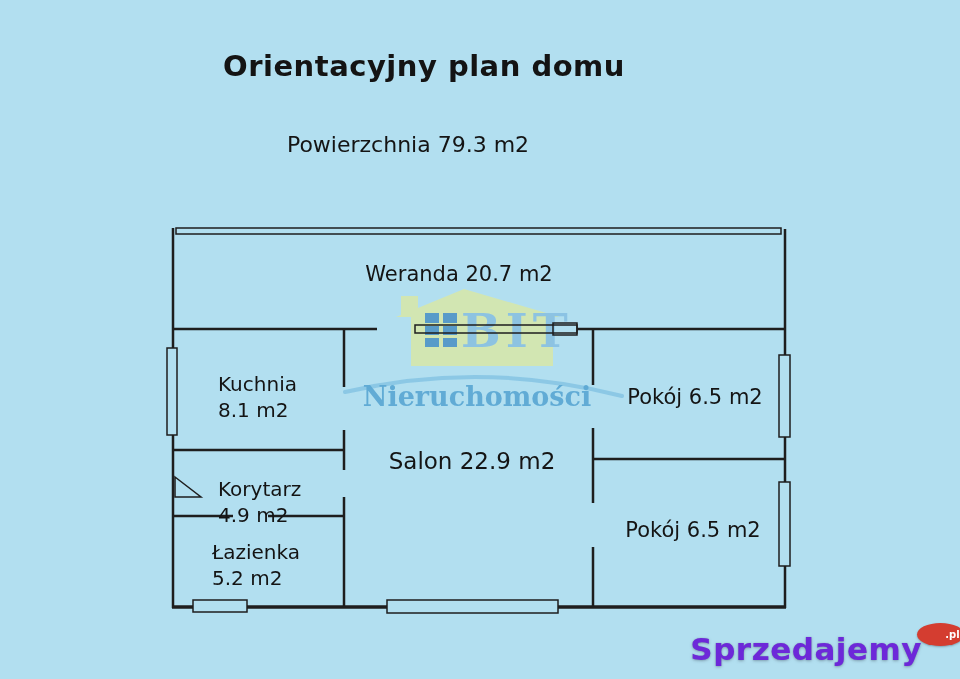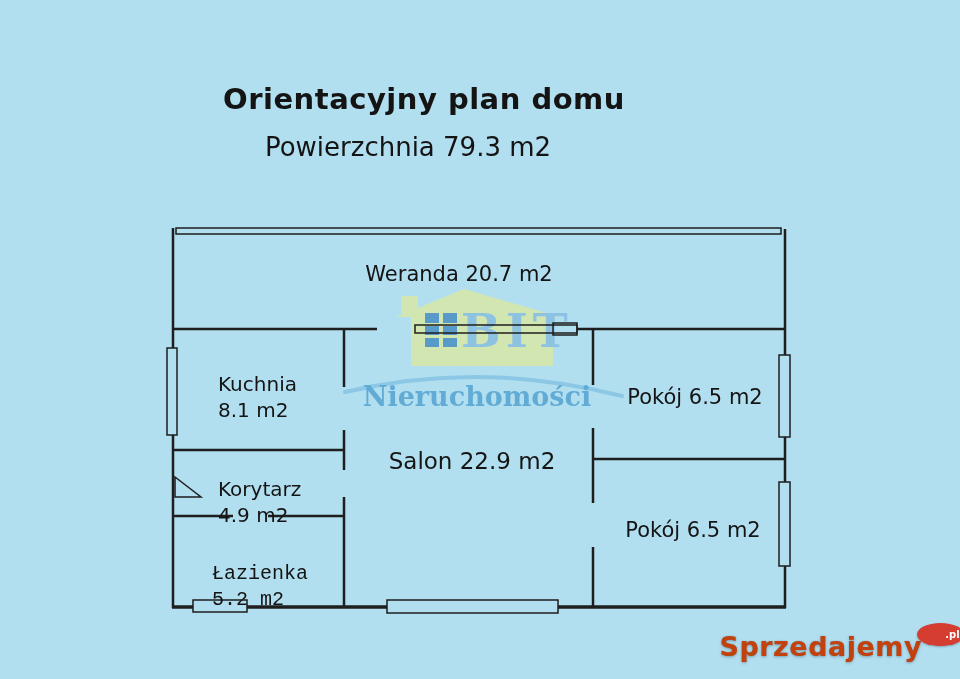--- a/index.html
+++ b/index.html
@@ -11,57 +11,57 @@
     font-family:"DejaVu Sans", sans-serif;
     color:#141414;
   }
   .abs{position:absolute;}
   .center{transform:translate(-50%,-50%);}
   .page-title{
     font-size:29px;font-weight:bold;letter-spacing:.5px;
     white-space:nowrap;
   }
   .page-subtitle{
-    font-size:26px;white-space:nowrap;
+    font-size:22px;white-space:nowrap;
   }
   .room-label{font-size:21px;white-space:nowrap;line-height:26px;}
   .room-label.big{font-size:23px;}
   .room-label.small2{font-size:20px;}
   svg{display:block;}
   
   .wm-bit{
     font-family:"DejaVu Serif", serif;font-weight:bold;
     font-size:47px;color:#8ac2e4;letter-spacing:5px;opacity:.95;
     white-space:nowrap;
   }
   .wm-sub{
     font-family:"DejaVu Serif", serif;font-weight:bold;
     font-size:27px;color:#5da9d4;opacity:.95;white-space:nowrap;
   }
   
   .brand{
-    font-size:27px;font-weight:bold;color:#c2410c;white-space:nowrap;
+    font-size:31px;font-weight:bold;color:#6d28d9;white-space:nowrap;
     text-shadow:0 1px 3px rgba(90,110,125,.55), 0 0 1px rgba(90,110,125,.4);
     letter-spacing:.5px;
   }
   .brand-badge{
     width:23px;height:23px;border-radius:50%;
     background:#d43d30;
     display:flex;align-items:center;justify-content:center;
     font-size:10px;font-weight:bold;color:#fff;
     box-shadow:0 1px 2px rgba(80,100,115,.5);
     padding-left:24px;
   }
 </style>
 </head>
 <body>
 
 <div id="stage">
 
-  <div class="abs page-title" style="left:424px;top:82px;transform:translateX(-50%);text-align:right;">Orientacyjny plan domu</div>
+  <div class="abs page-title" style="left:424px;top:49px;transform:translateX(-50%);text-align:right;">Orientacyjny plan domu</div>
   <div class="abs page-subtitle" style="left:408px;top:132px;transform:translateX(-50%);">Powierzchnia 79.3 m2</div>
 
   <svg class="abs" style="left:0;top:0;" width="960" height="679" viewBox="0 0 960 679">
 
     <g opacity="0.9">
       <polygon points="396,317 464,289 560,317" fill="#d6e7ac"></polygon>
       <rect x="401" y="296" width="17" height="21" fill="#d6e7ac"></rect>
       <rect x="411" y="316" width="142" height="50" fill="#d6e7ac"></rect>
     </g>
 
@@ -125,21 +125,21 @@
   <div class="abs room-label small2" style="left:218px;top:371px;">
     <div>Kuchnia</div>
     <div>8.1 m2</div>
   </div>
 
   <div class="abs room-label small2" style="left:218px;top:464px;margin-top:12px;">
     <div>Korytarz</div>
     <div>4.9 m2</div>
   </div>
 
-  <div class="abs room-label small2" style="left:212px;top:561px;font-family:Liberation Mono, monospace;">
+  <div class="abs room-label small2" style="left:212px;top:539px;">
     <div>Łazienka</div>
     <div>5.2 m2</div>
   </div>
 
   <div class="abs room-label big center" style="left:472px;top:461px;">Salon 22.9 m2</div>
 
   <div class="abs room-label center" style="left:695px;top:397px;">Pokój 6.5 m2</div>
 
   <div class="abs room-label center" style="left:693px;top:530px;">Pokój 6.5 m2</div>
 

